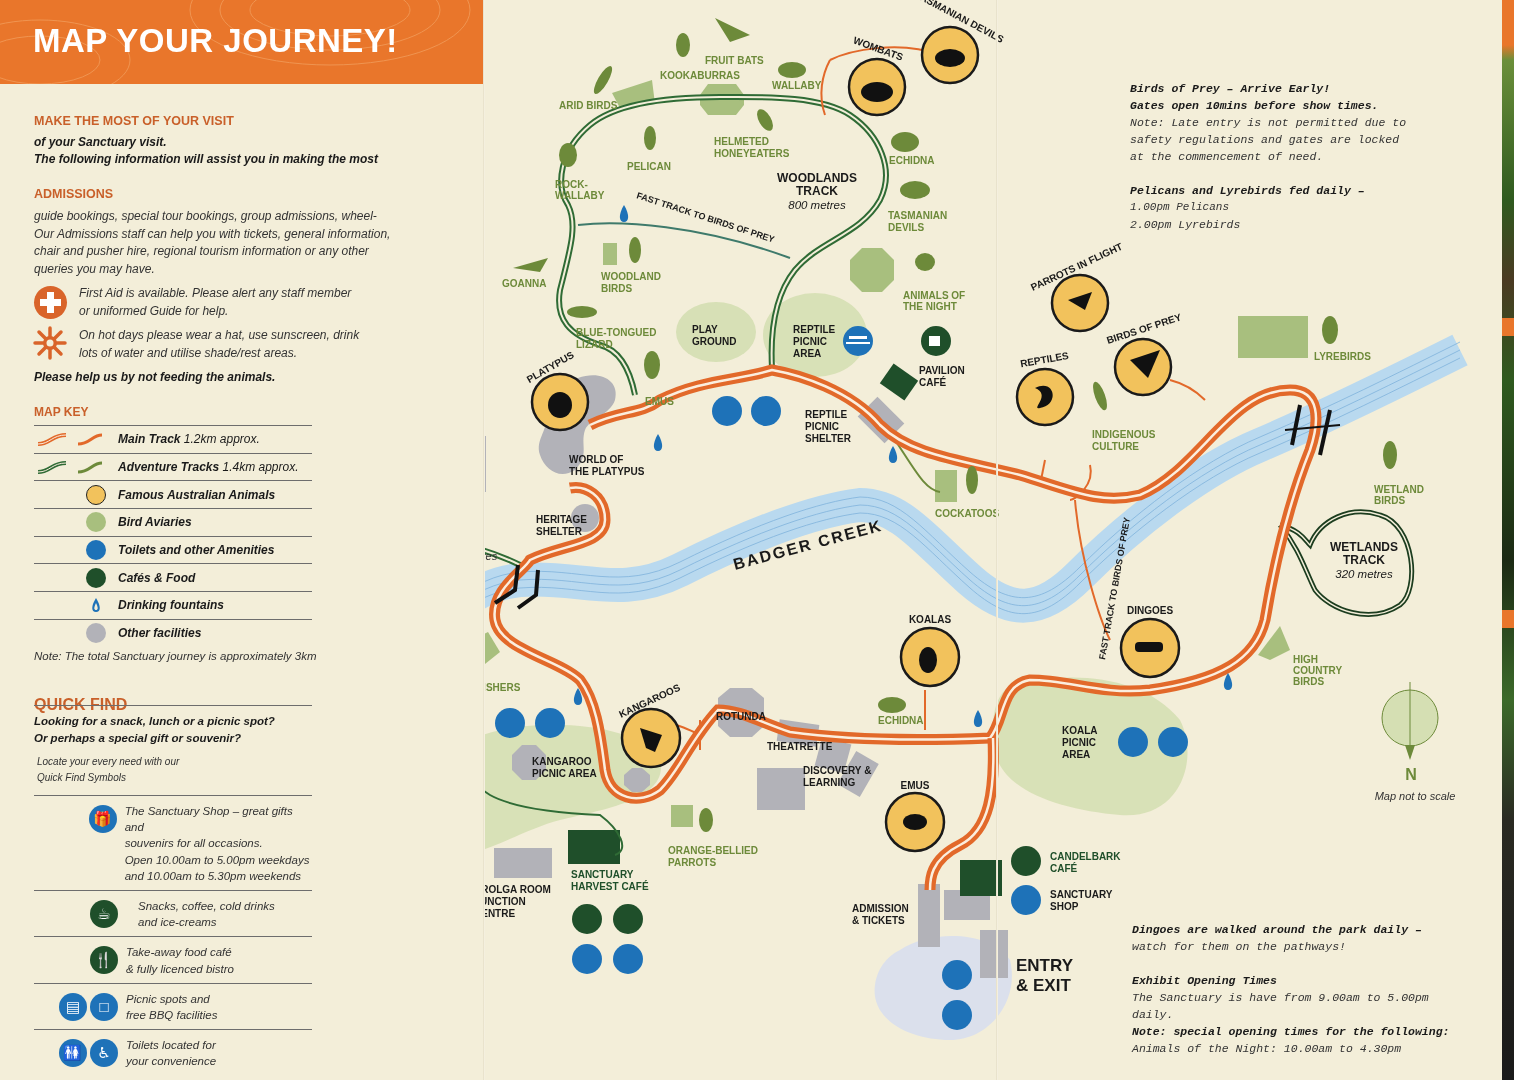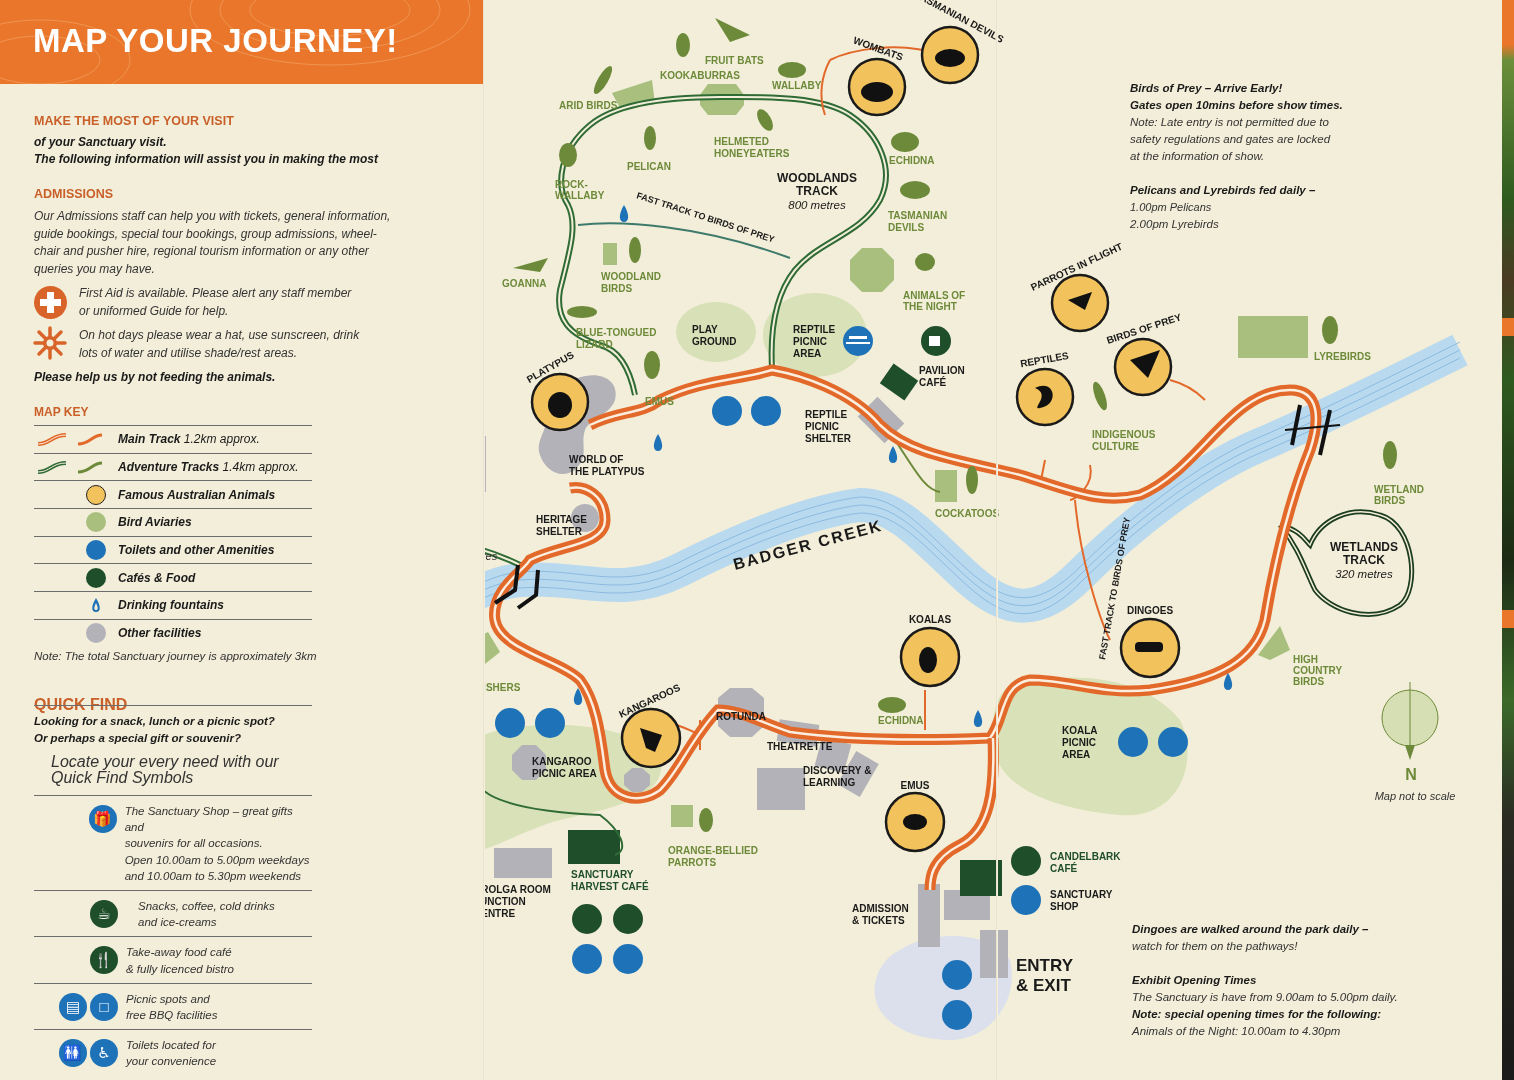--- a/index.html
+++ b/index.html
@@ -21,21 +21,21 @@
   .qf-table{position:absolute;left:34px;top:795px;width:278px;}
   .qf-row{border-top:1px solid #6d6d6d;display:flex;padding:7px 0 6px 0;}
   .qf-row .icons{width:84px;display:flex;justify-content:flex-end;gap:3px;padding-top:2px;}
   .qf-row .desc{padding-left:0;font-style:italic;font-size:11.5px;line-height:16.2px;color:#333;}
   .ic{width:28px;height:28px;border-radius:50%;display:flex;align-items:center;justify-content:center;color:#fff;font-size:15px;font-weight:bold;}
   .ic.blue{background:#1e72b8;}
   .ic.green{background:#1f4f2a;}
   .fold{position:absolute;top:0;width:2px;height:1080px;background:linear-gradient(to right,#e3dcc3,#faf6e8);}
   .map{position:absolute;left:0;top:0;}
   .map text{font-family:"Liberation Sans","DejaVu Sans",sans-serif;}
-  .right-info{position:absolute;left:1130px;}
+  .right-info{position:absolute;left:1130px;font-family:Liberation Mono, monospace;}
   .photo-strip{position:absolute;left:1502px;top:0;width:12px;height:1080px;background:linear-gradient(to bottom,#e9762b 0,#e9762b 45px,#6b8f3a 60px,#2f5a1f 200px,#4a3a22 280px,#2f5a1f 380px,#1c2a14 560px,#3c6a2a 700px,#2a2a22 820px,#1a1a1a 1080px);}
   .photo-strip .tag{position:absolute;left:0;width:12px;height:18px;background:#e9762b;}
 </style>
 </head>
 <body>
 
 <svg class="map" width="1514" height="1080" viewBox="0 0 1514 1080">
   <defs>
     <pattern id="stripes" width="6" height="6" patternUnits="userSpaceOnUse"></pattern>
   </defs>
@@ -350,22 +350,22 @@
   </div>
 
   <div class="sec-title" style="top:114px">MAKE THE MOST OF YOUR VISIT</div>
   <div class="txt bold-ital" style="left:34px;top:134px;width:400px">
     <div>of your Sanctuary visit.</div>
     <div>The following information will assist you in making the most</div>
   </div>
 
   <div class="sec-title" style="top:187px">ADMISSIONS</div>
   <div class="txt ital" style="left:34px;top:208px;width:400px">
+    <div>guide bookings, special tour bookings, group admissions, wheel-</div>
     <div>Our Admissions staff can help you with tickets, general information,</div>
-    <div>guide bookings, special tour bookings, group admissions, wheel-</div>
     <div>chair and pusher hire, regional tourism information or any other</div>
     <div>queries you may have.</div>
   </div>
 
   <div class="txt" style="left:34px;top:286px;width:33px;height:33px;border-radius:50%;background:#d9642a;">
     <div style="position:absolute;left:13px;top:6px;width:7px;height:21px;background:#fff"></div>
     <div style="position:absolute;left:6px;top:13px;width:21px;height:7px;background:#fff"></div>
   </div>
   <div class="txt ital" style="left:79px;top:285px;width:360px">
     <div>First Aid is available. Please alert any staff member</div>
@@ -453,21 +453,21 @@
     </div>
   </div>
   <div class="txt ital" style="left:34px;top:648px;font-size:11.5px">Note: The total Sanctuary journey is approximately 3km</div>
 
   <div class="sec-title" style="top:696px;font-size:16px">QUICK FIND</div>
   <div class="txt" style="left:34px;top:705px;width:278px;border-top:1px solid #6d6d6d"></div>
   <div class="txt bold-ital" style="left:34px;top:713px;font-size:11.5px;line-height:16.5px">
     <div>Looking for a snack, lunch or a picnic spot?</div>
     <div>Or perhaps a special gift or souvenir?</div>
   </div>
-  <div class="txt ital" style="left:51px;top:754px;font-size:16px;line-height:15.5px">
+  <div class="txt ital" style="left:37px;top:754px;font-size:10px;line-height:15.5px">
     <div>Locate your every need with our</div>
     <div>Quick Find Symbols</div>
   </div>
 
   <div class="qf-table">
     <div class="qf-row">
       <div class="icons">
           <div class="ic blue">🎁</div>
         </div>
       <div class="desc" style="padding-left:8px">
@@ -519,21 +519,21 @@
 </div>
 
 <div class="fold" style="left:483px"></div>
 <div class="fold" style="left:996px"></div>
 
 <div class="right-info" style="top:80px;width:300px">
   <div class="bold-ital" style="font-size:11.5px;line-height:17px">Birds of Prey – Arrive Early!</div>
   <div class="bold-ital" style="font-size:11.5px;line-height:17px">Gates open 10mins before show times.</div>
   <div class="ital" style="font-size:11.5px;line-height:17px">Note: Late entry is not permitted due to</div>
   <div class="ital" style="font-size:11.5px;line-height:17px">safety regulations and gates are locked</div>
-  <div class="ital" style="font-size:11.5px;line-height:17px">at the information of show.</div>
+  <div class="ital" style="font-size:11.5px;line-height:17px">at the commencement of need.</div>
   <div style="height:17px"></div>
   <div class="bold-ital" style="font-size:11.5px;line-height:17px">Pelicans and Lyrebirds fed daily –</div>
   <div class="ital" style="font-size:11px;line-height:17px">1.00pm Pelicans</div>
   <div class="ital" style="font-size:11.5px;line-height:17px">2.00pm Lyrebirds</div>
 </div>
 
 <div class="right-info" style="top:921px;left:1132px;width:340px">
   <div class="bold-ital" style="font-size:11.5px;line-height:17px">Dingoes are walked around the park daily –</div>
   <div class="ital" style="font-size:11.5px;line-height:17px">watch for them on the pathways!</div>
   <div style="height:17px"></div>

